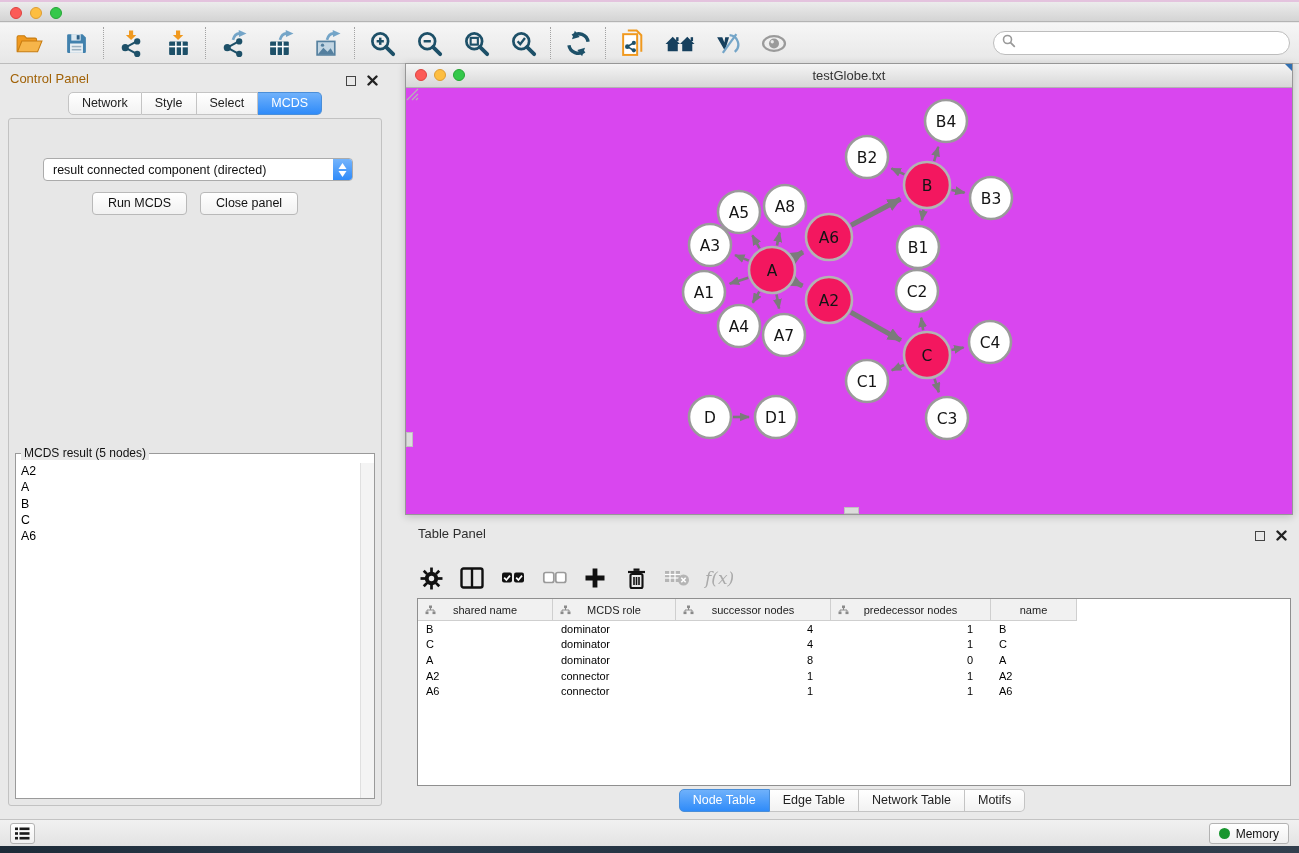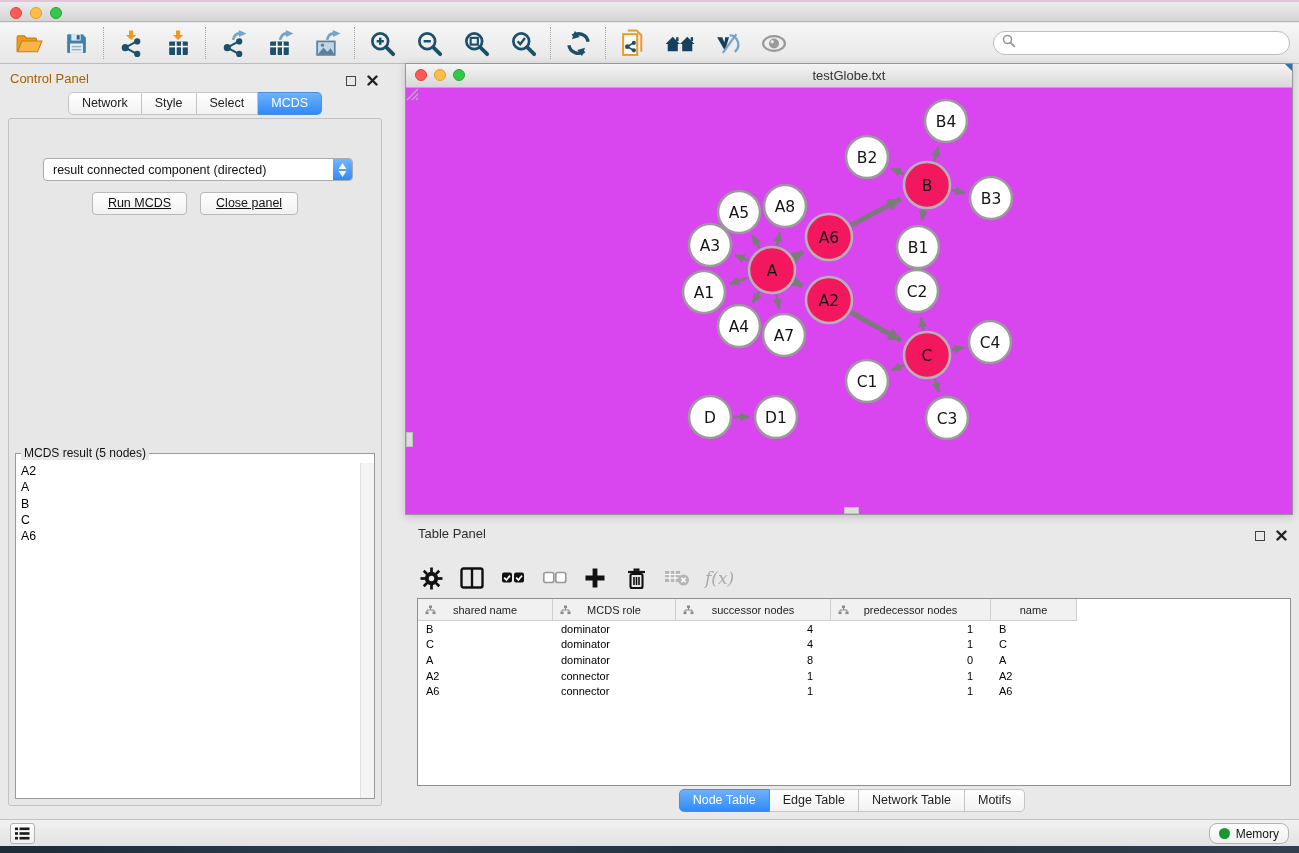--- a/index.html
+++ b/index.html
@@ -48,21 +48,21 @@
   .opt-label { text-align:center; margin-top:19px; font-size:12.5px; color:#111; }
   .dropdown { position:absolute; left:34px; right:28px; top:39px; height:23px; background:#fff;
     border:1px solid #ababab; border-radius:4px; display:flex; align-items:center; }
   .dd-value { flex:1; font-size:12.5px; padding-left:9px; color:#111; white-space:nowrap; overflow:hidden; }
   .dd-stepper { width:19px; height:21px; border-radius:0 3px 3px 0;
     background:linear-gradient(#74b4fc,#2f8bf9); display:flex; flex-direction:column;
     align-items:center; justify-content:center; gap:2px; }
   .cp-buttons { position:absolute; left:0; right:0; top:73px; display:flex; justify-content:center; gap:13px; }
   .mac-btn { font-family:"Liberation Sans",sans-serif; font-size:12.5px; color:#111;
     background:linear-gradient(#ffffff,#f1f1f1); border:1px solid #b9b9b9; border-radius:4px;
-    padding:3px 15px 4px; cursor:default;text-decoration:underline; }
+    padding:3px 15px 4px; cursor:default; }
   .result-group { position:absolute; left:6px; right:6px; top:334px; bottom:6px;
     border:1px solid #9a9a9a; background:#fff; }
   .result-legend { position:absolute; top:-8px; left:5px; background:#e7e7e7; padding:0 3px;
     font-size:12px; color:#111; }
   .result-list { position:absolute; left:1px; top:9px; right:15px; bottom:1px; overflow:hidden;
     font-size:12.3px; color:#000; }
   .result-list div { line-height:16.3px; padding-left:4px; }
   .result-scrollbar { position:absolute; right:0; top:9px; bottom:0; width:14px;
     background:#f4f4f4; border-left:1px solid #e0e0e0; }
 
@@ -104,21 +104,21 @@
   .t-cell.ar { text-align:right; padding-right:18px; }
   .table-tabs { position:absolute; left:0; right:0; bottom:8px; display:flex; justify-content:center; }
 
   
   .statusbar { position:absolute; left:0; bottom:7px; width:1299px; height:27px;
     background:linear-gradient(#f1f1f1,#e3e3e3); border-top:1px solid #c3c3c3; }
   .list-btn { position:absolute; left:10px; top:3px; width:25px; height:21px;
     background:linear-gradient(#fff,#f0f0f0); border:1px solid #b3b3b3; border-radius:3px;
     display:flex; align-items:center; justify-content:center; }
   .memory-btn { position:absolute; right:10px; top:3px; height:21px; padding:0 9px;
-    background:linear-gradient(#fff,#f0f0f0); border:1px solid #b3b3b3; border-radius:8px;
+    background:linear-gradient(#fff,#f0f0f0); border:1px solid #b3b3b3; border-radius:3px;
     display:flex; align-items:center; gap:6px; font-size:12px; color:#111; }
   .mem-dot { width:11px; height:11px; border-radius:50%; background:#17952e; }
   .desktop-strip { position:absolute; left:0; bottom:0; width:1299px; height:7px;
     background:linear-gradient(90deg,#1d2b38,#2c3e50 30%,#22303d 60%,#323f4e); }
 </style>
 </head>
 <body>
 
 <div class="titlebar">
   <div class="traffic">

